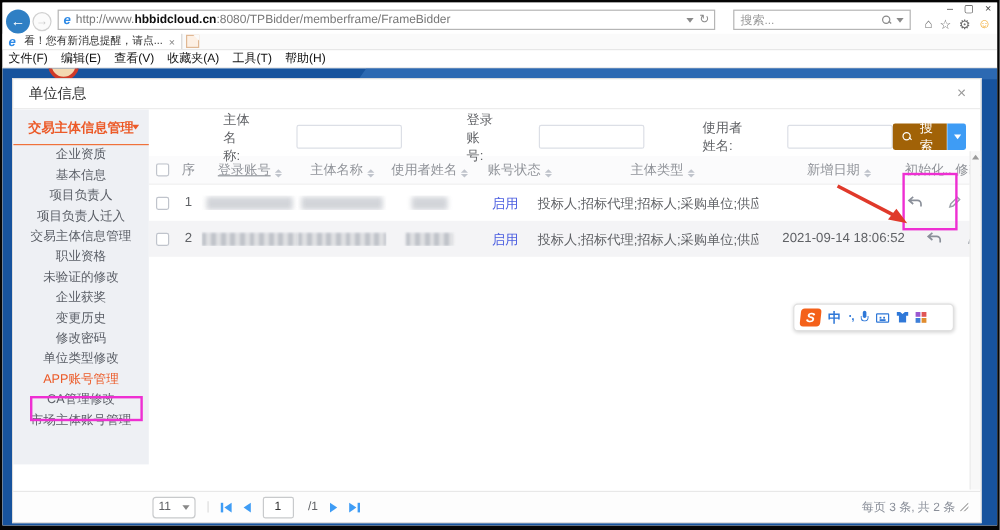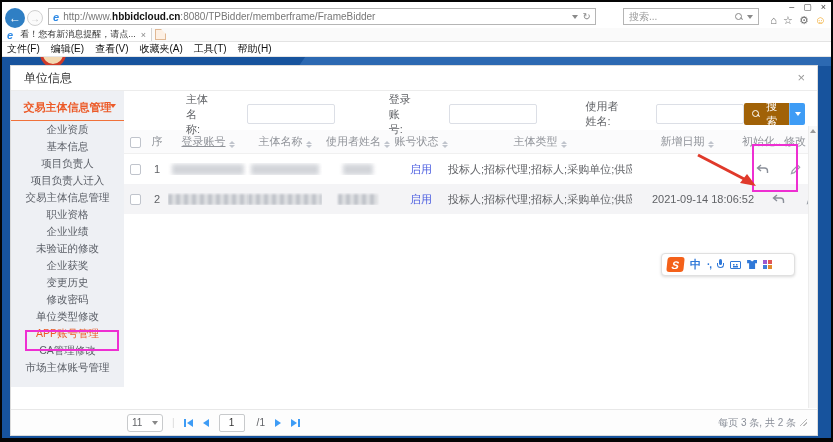--- a/index.html
+++ b/index.html
@@ -13,21 +13,21 @@
   .nav-btn { position:absolute; width:20px; height:20px; border-radius:50%; top:6px;
              display:flex; align-items:center; justify-content:center; font-size:12px; }
   .back { left:3px; background:#2f7fc4; color:#fff; }
   .fwd  { left:25px; width:16px; height:16px; top:8px; border:1px solid #d0d0d0; color:#c9c9c9; font-size:10px; background:#fbfbfb;}
   .url-bar { position:absolute; left:46px; top:6px; width:548px; height:17px;
              border:1px solid #b5b5b5; background:#fff; display:flex; align-items:center;
              font-size:10px; color:#777; padding:0 4px; white-space:nowrap; overflow:hidden;}
   .ie-e { color:#2e8ae6; font-weight:bold; font-style:italic; font-size:11px; margin-right:4px; }
   .url-domain { color:#111; font-weight:bold; }
   .url-right { margin-left:auto; color:#8a8a8a; font-size:10px; display:flex; gap:5px; align-items:center;}
-  .search-box { position:absolute; right:72px; top:6px; width:136px; height:17px; border:1px solid #b5b5b5;
+  .search-box { position:absolute; right:72px; top:6px; width:148px; height:17px; border:1px solid #b5b5b5;
                 background:#fff; font-size:10px; color:#9a9a9a; display:flex; align-items:center; padding:0 5px;}
   .search-box .mag { margin-left:auto; }
   .mag { position:relative; width:8px; height:8px; display:inline-block; }
   .mag::before { content:""; position:absolute; left:0; top:0; width:5px; height:5px; border:1.3px solid #8a8a8a; border-radius:50%; }
   .mag::after  { content:""; position:absolute; left:5px; top:5px; width:3px; height:1.3px; background:#8a8a8a; transform:rotate(45deg); }
   .mag.white::before { border-color:#fff; } .mag.white::after { background:#fff; }
   .caret { display:inline-block; width:0; height:0; border-left:3px solid transparent; border-right:3px solid transparent; border-top:4px solid #8a8a8a; }
   .caret.white { border-top-color:#fff; }
   .win-controls { position:absolute; right:5px; top:0; display:flex; gap:9px; color:#444; font-size:9px; }
   .win-controls span { cursor:default; }
@@ -207,21 +207,20 @@
             <div class="side-group">
               <span>交易主体信息管理</span>
               <span class="caret gcaret"></span>
             </div>
           <div class="side-item">企业资质</div>
               <div class="side-item">基本信息</div>
               <div class="side-item">项目负责人</div>
               <div class="side-item">项目负责人迁入</div>
               <div class="side-item">交易主体信息管理</div>
               <div class="side-item">职业资格</div>
-              <div class="side-item">企业业绩</div>
               <div class="side-item">未验证的修改</div>
               <div class="side-item">企业获奖</div>
               <div class="side-item">变更历史</div>
               <div class="side-item">修改密码</div>
               <div class="side-item">单位类型修改</div>
               <div class="side-item active">APP账号管理</div>
               <div class="side-item">CA管理修改</div>
               <div class="side-item">市场主体账号管理</div>
             </div>
         </div>
@@ -259,21 +258,21 @@
                     <i class="dn"></i>
                   </span></span>
                 <span class="c" style="width: 74px;"><span>主体名称</span><span class="sort">
                     <i class="up"></i>
                     <i class="dn"></i>
                   </span></span>
                 <span class="c" style="width: 72px;"><span>使用者姓名</span><span class="sort">
                     <i class="up"></i>
                     <i class="dn"></i>
                   </span></span>
-                <span class="c" style="width: 54px;"><span>账号状态</span><span class="sort">
+                <span class="c" style="width: 54px; margin-left: 12px;"><span>账号状态</span><span class="sort">
                     <i class="up"></i>
                     <i class="dn"></i>
                   </span></span>
                 <span class="c" style="width: 184px;"><span>主体类型</span><span class="sort">
                     <i class="up"></i>
                     <i class="dn"></i>
                   </span></span>
                 <span class="c" style="width: 110px;"><span>新增日期</span><span class="sort">
                     <i class="up"></i>
                     <i class="dn"></i>

